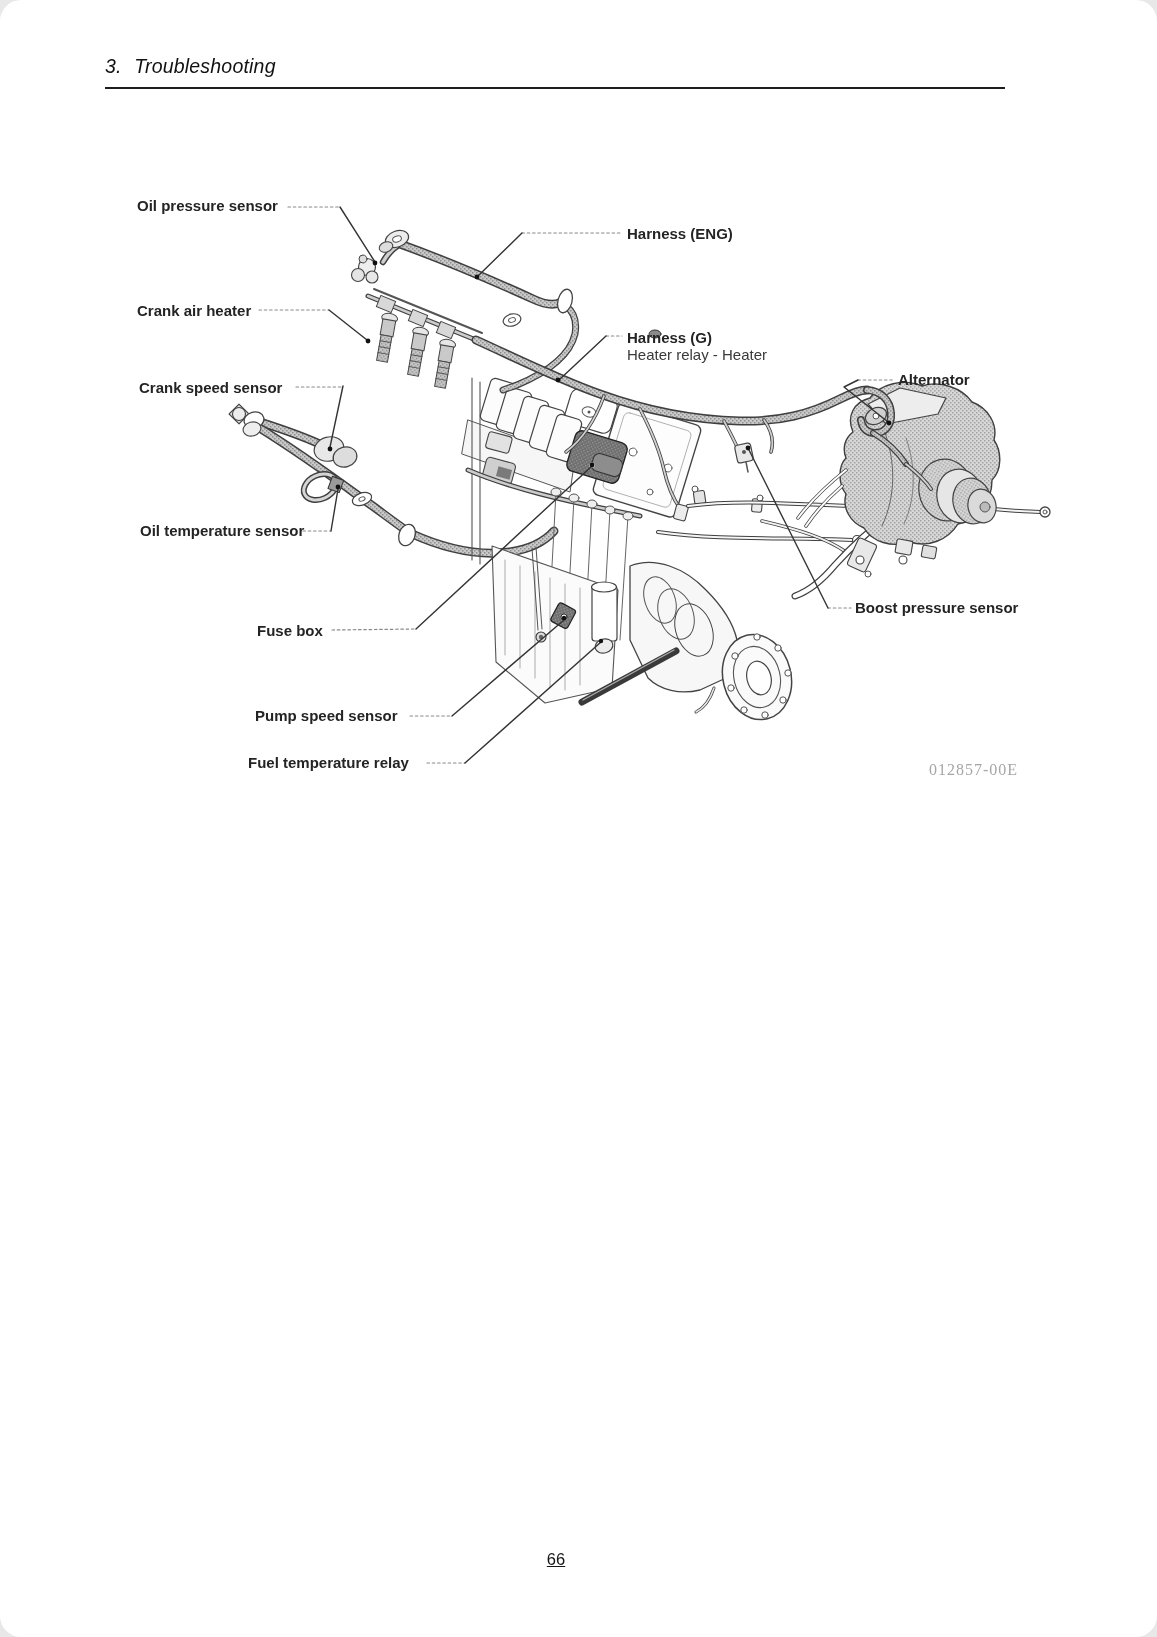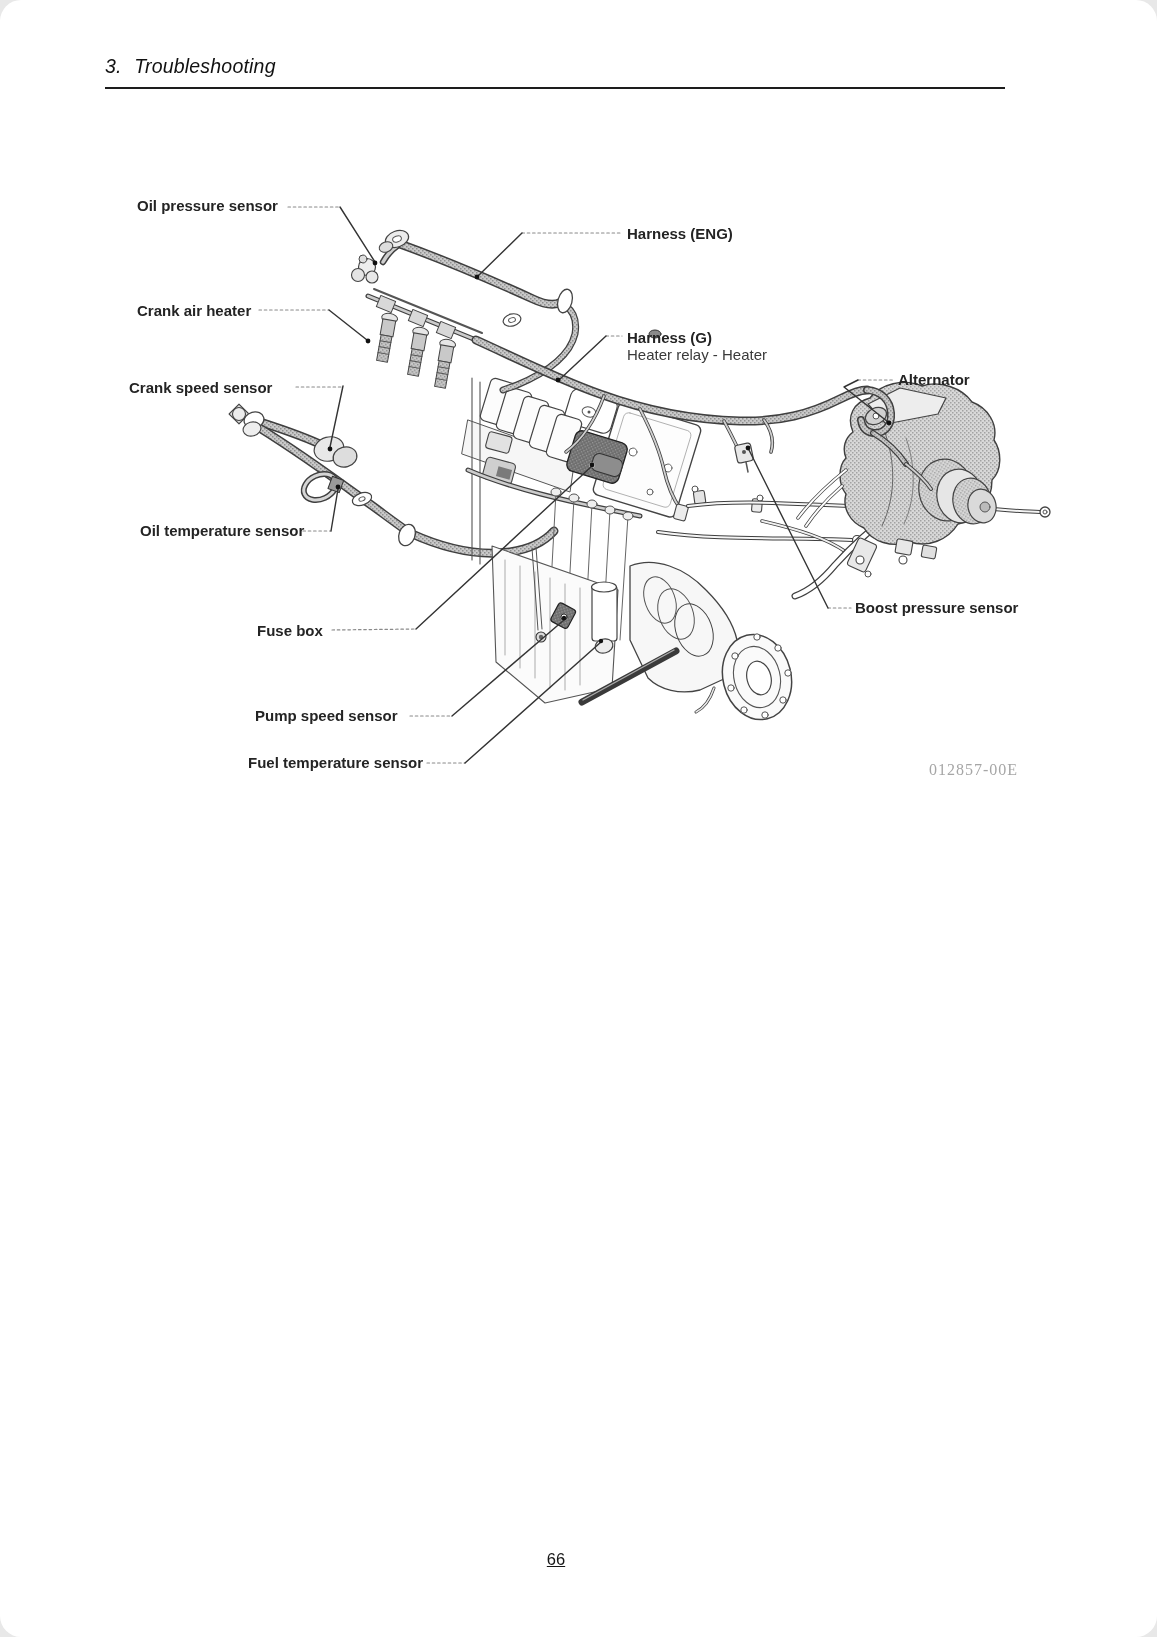--- a/index.html
+++ b/index.html
@@ -315,25 +315,25 @@
         <g>
           <path d="M828,608 L851,608" stroke="#8a8a8a" stroke-width="1.2" stroke-dasharray="2.5 2.8"></path>
           <path d="M828,608 L749,450"></path>
             <circle cx="748" cy="448" r="2.4" fill="#111" stroke="none"></circle>
         </g>
       </g>
     </svg>
 
     <div class="cal" style="left:137px;top:197px"><span>Oil pressure sensor</span></div>
     <div class="cal" style="left:137px;top:302px"><span>Crank air heater</span></div>
-    <div class="cal" style="left:129px;top:379px"><span>Crank speed sensor</span></div>
+    <div class="cal" style="left:139px;top:379px"><span>Crank speed sensor</span></div>
     <div class="cal" style="left:140px;top:522px"><span>Oil temperature sensor</span></div>
     <div class="cal" style="left:257px;top:622px"><span>Fuse box</span></div>
     <div class="cal" style="left:255px;top:707px"><span>Pump speed sensor</span></div>
-    <div class="cal" style="left:248px;top:754px"><span>Fuel temperature sensor</span></div>
+    <div class="cal" style="left:248px;top:754px"><span>Fuel temperature relay</span></div>
     <div class="cal" style="left:627px;top:225px"><span>Harness (ENG)</span></div>
     <div class="cal" style="left:627px;top:329px">
       <div>Harness (G)</div>
       <div class="sub">Heater relay - Heater</div>
     </div>
     <div class="cal" style="left:898px;top:371px"><span>Alternator</span></div>
     <div class="cal" style="left:855px;top:599px"><span>Boost pressure sensor</span></div>
 
     <div class="figcode">012857-00E</div>
   </div>

